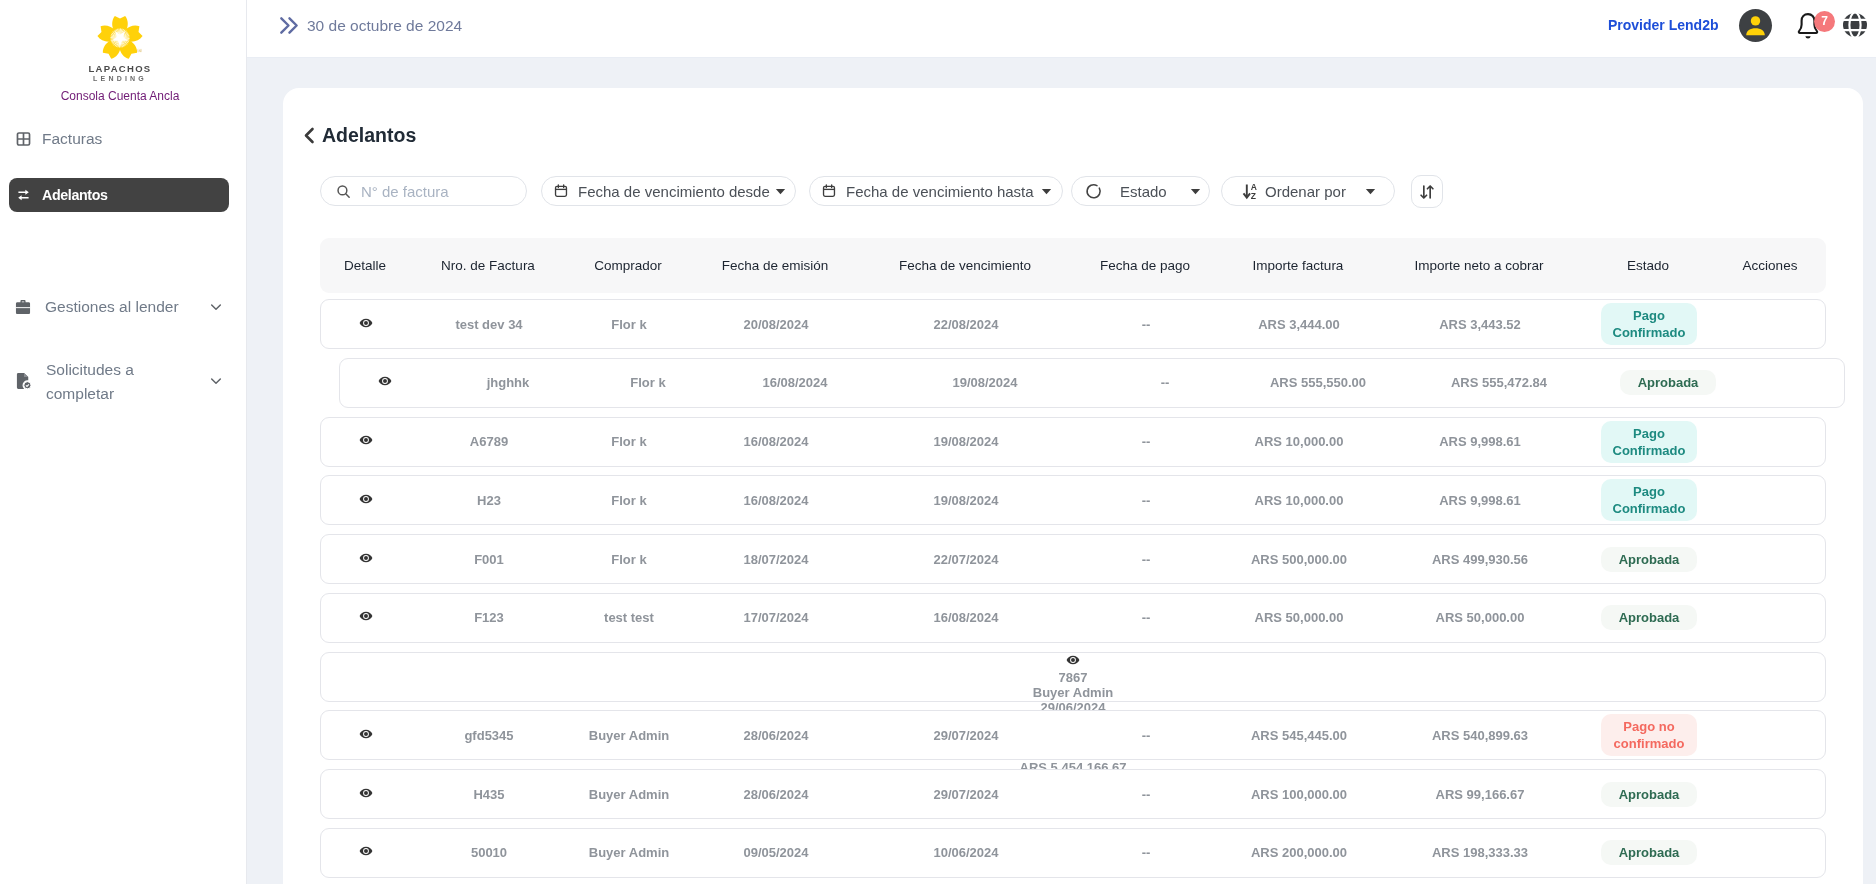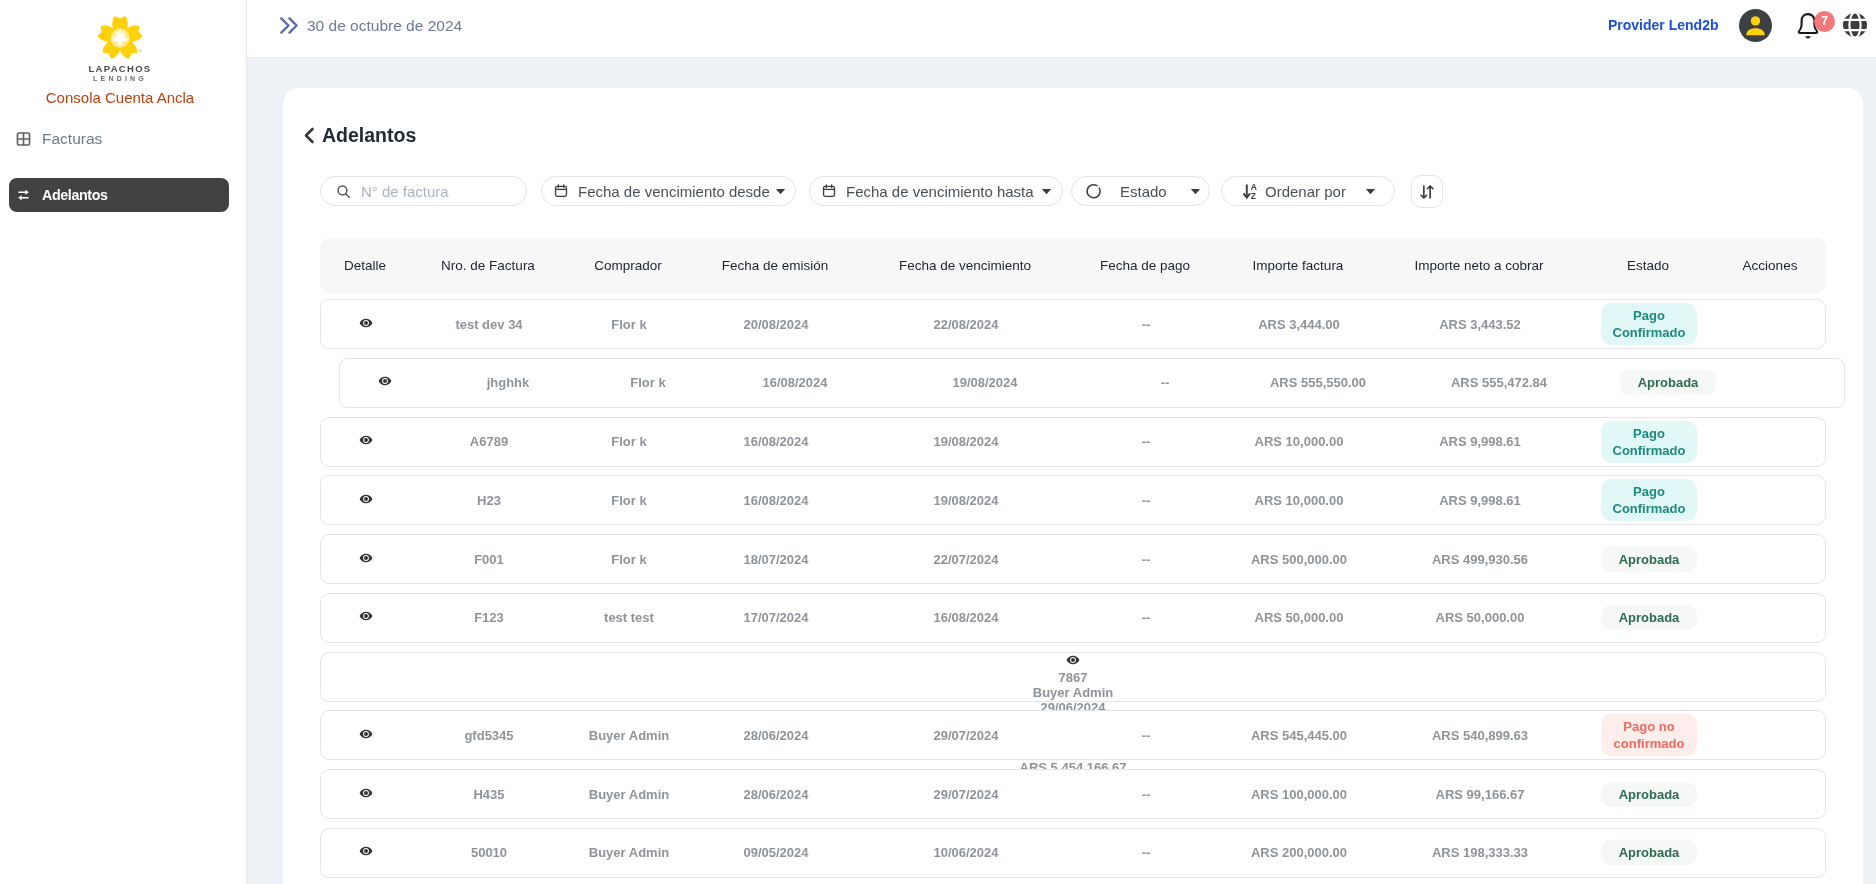--- a/index.html
+++ b/index.html
@@ -9,21 +9,21 @@
 
 
 .sidebar { position:absolute; left:0; top:0; width:247px; height:884px;
   background:#fff; border-right:1px solid #e7e9ee; z-index:5; }
 .logo-flower { position:absolute; left:95px; top:13px; }
 .logo-lapachos { position:absolute; top:63px; width:240px; text-align:center;
   font-size:9.5px; font-weight:bold; letter-spacing:1.3px; color:#4a4a4a; }
 .logo-lending { position:absolute; top:74.5px; width:240px; text-align:center;
   font-size:7px; font-weight:bold; letter-spacing:3.2px; color:#6a6a6a; }
 .consola { position:absolute; top:89px; width:240px; text-align:center;
-  font-size:15px; color:#c2410c; }
+  font-size:12px; color:#701a75; }
 .nav-item { position:absolute; left:0; width:246px; height:34px;
   color:#707a88; font-size:15.5px; }
 .nav-item .ico { position:absolute; left:16px; top:50%; transform:translateY(-50%); }
 .nav-item .lbl { position:absolute; left:42px; top:50%; transform:translateY(-50%); white-space:nowrap; }
 .nav-item .chev { position:absolute; left:208px; top:50%; transform:translateY(-50%); }
 .nav-sel { position:absolute; left:9px; top:178px; width:220px; height:34px;
   background:#424242; border-radius:8px; }
 .nav-sel .lbl { color:#fff; font-weight:bold; left:33px; letter-spacing:-0.4px; transform:translateY(-50%) scaleX(0.92); transform-origin:left center; }
 
 .topbar { position:absolute; left:247px; top:0; width:1629px; height:58px;
@@ -384,14 +384,36 @@
           <path d="M12 3.5v17M3.5 12h17"></path>
         </svg>
       <span class="lbl">Facturas</span>
     </div>
     <div class="nav-sel nav-item" style="top:178px;">
       <svg class="ico" width="13" height="15" viewBox="0 0 24 24" fill="#fff" style="left:8px;">
           <path d="M15.4 2.4 21.8 7 15.4 11.6 V8.5 H2.6 V5.5 h12.8 z M8.6 12.4 2.2 17 8.6 21.6 V18.5 H21.4 v-3 H8.6 z"></path>
         </svg>
       <span class="lbl">Adelantos</span>
     </div>
+    <div class="nav-item" style="top:290px;">
+      <svg class="ico" width="18" height="18" viewBox="0 0 24 24" fill="#5f6368" style="left:14px;">
+          <path d="M10 2.8h4c.8 0 1.4.6 1.4 1.4v1.4h4.2c1 0 1.8.8 1.8 1.8v12.2c0 1-.8 1.8-1.8 1.8H4.4c-1 0-1.8-.8-1.8-1.8V7.4c0-1 .8-1.8 1.8-1.8h4.2V4.2c0-.8.6-1.4 1.4-1.4zm.4 1.8v1h3.2v-1z"></path>
+          <path d="M2.6 12.2h18.8v1.3H2.6z" fill="#fff"></path>
+        </svg>
+      <span class="lbl" style="left:45px;">Gestiones al lender</span>
+      <svg class="chev" width="16" height="16" viewBox="0 0 24 24" fill="none" stroke="#5f6368" stroke-width="2.2" stroke-linecap="round" stroke-linejoin="round">
+          <path d="M5.5 9 12 15.5 18.5 9"></path>
+        </svg>
+    </div>
+    <div class="nav-item" style="top:346px;height:70px;">
+      <svg class="ico" width="20" height="20" viewBox="0 0 24 24" fill="#5f6368" style="left:13px;">
+          <path d="M13.2 2.5H6.3c-.9 0-1.6.7-1.6 1.6v15.8c0 .9.7 1.6 1.6 1.6h7.1a6 6 0 0 1-2-4.5 6 6 0 0 1 6.9-5.9V7.3z"></path>
+          <path d="M13.2 2.5 18.3 7.3h-5.1z" fill="#8a8d92"></path>
+          <circle cx="17.3" cy="17.1" r="4.3" fill="#5f6368" stroke="#fff" stroke-width="1.2"></circle>
+          <path d="M15.5 17.2l1.3 1.3 2.3-2.4" fill="none" stroke="#fff" stroke-width="1.3"></path>
+        </svg>
+      <span class="lbl" style="left:46px;line-height:23.5px;">Solicitudes a<br>completar</span>
+      <svg class="chev" width="16" height="16" viewBox="0 0 24 24" fill="none" stroke="#5f6368" stroke-width="2.2" stroke-linecap="round" stroke-linejoin="round">
+          <path d="M5.5 9 12 15.5 18.5 9"></path>
+        </svg>
+    </div>
   </div>
 </div>
 
 </body></html>

